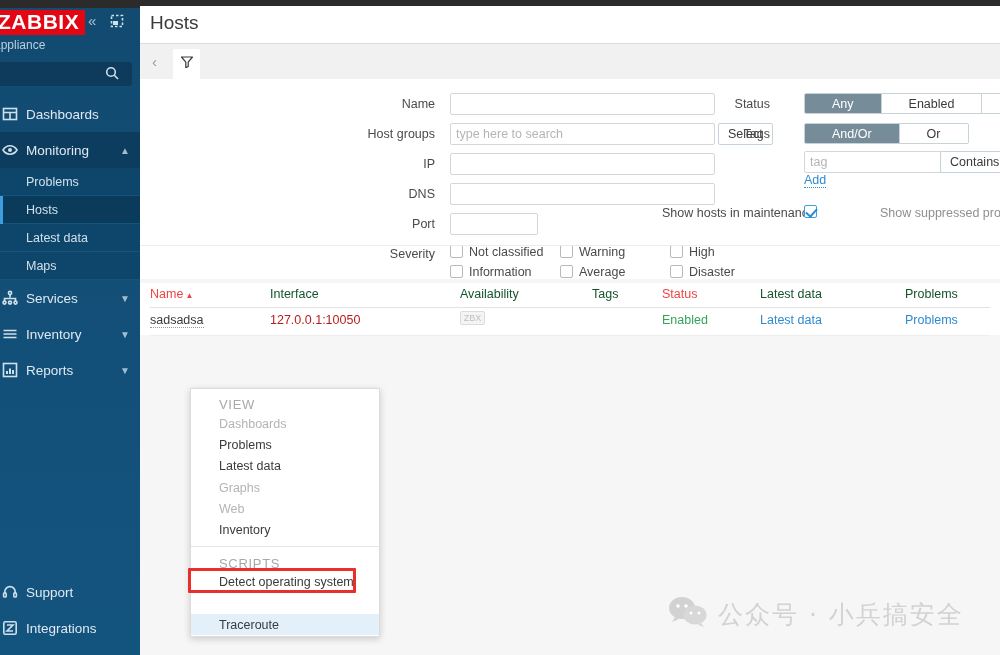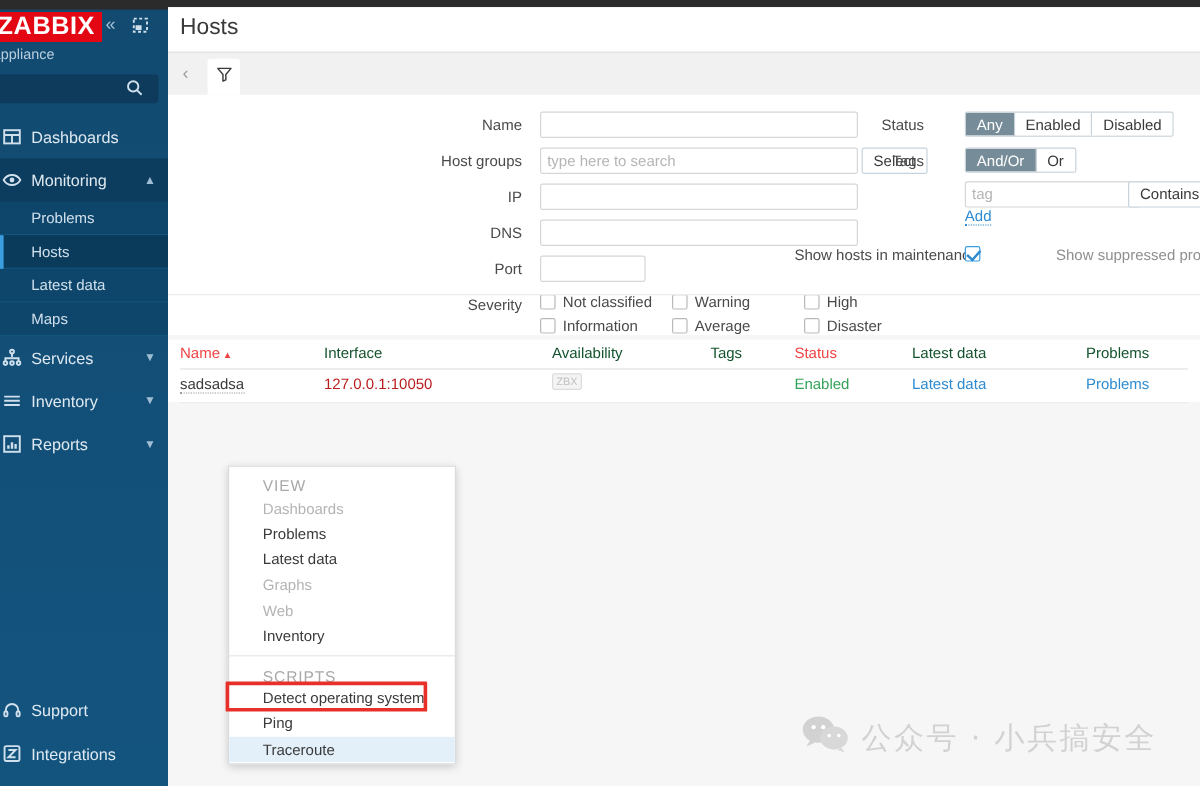--- a/index.html
+++ b/index.html
@@ -77,21 +77,21 @@
     font-family:"Liberation Sans", sans-serif;
   }
   .fin::placeholder { color:#b5b5b5; }
   .btn-select {
     position:absolute; border:1px solid #c6d3dc; background:#fff; color:#3a3a3a;
     font-size:12.5px; height:22px; padding:0 9px; border-radius:2px; cursor:pointer;
     font-family:"Liberation Sans", sans-serif;
   }
   .seg { position:absolute; display:flex; height:21px; border:1px solid #c8d2d9; border-radius:2px; overflow:hidden; }
   .seg > div {
-    padding:0 9px; font-size:12.5px; color:#3a3a3a; background:#fff;
+    padding:0 27px; font-size:12.5px; color:#3a3a3a; background:#fff;
     display:flex; align-items:center; border-right:1px solid #c8d2d9; cursor:pointer;
   }
   .seg > div:last-child { border-right:none; }
   .seg > div.on { background:#768d99; color:#fff; }
   .chk {
     position:absolute; width:13px; height:13px; border:1px solid #b9b9b9; background:#fff; border-radius:2px; cursor:pointer;
   }
   .chk.on { border-color:#3a9ee0; }
   .chk.on:after {
     content:""; position:absolute; left:3px; top:0px; width:5px; height:9px;
@@ -400,21 +400,20 @@
     <div class="ctx-item" style="top:45px;">Problems</div>
     <div class="ctx-item" style="top:66px;">Latest data</div>
     <div class="ctx-item dim" style="top:88px;">Graphs</div>
     <div class="ctx-item dim" style="top:109px;">Web</div>
     <div class="ctx-item" style="top:130px;">Inventory</div>
 
     <div class="ctx-divider" style="top:157px;"></div>
     <div class="ctx-section" style="left:28px; top:167px;">SCRIPTS</div>
 
     <div class="ctx-item" style="top:182px;">Detect operating system</div>
-    <div class="ctx-item" style="top:203px;">Ping</div>
     <div class="ctx-item hover" style="top:225px;">Traceroute</div>
   </div>
 
   <div class="red-box"></div>
 
   <div class="wm">
     <span>
       <svg width="40" height="34" viewBox="0 0 40 34">
         <ellipse cx="14" cy="13" rx="13" ry="11" fill="#d2d2d2"></ellipse>
         <path d="M7 22l-3 5 7-3z" fill="#d2d2d2"></path>

